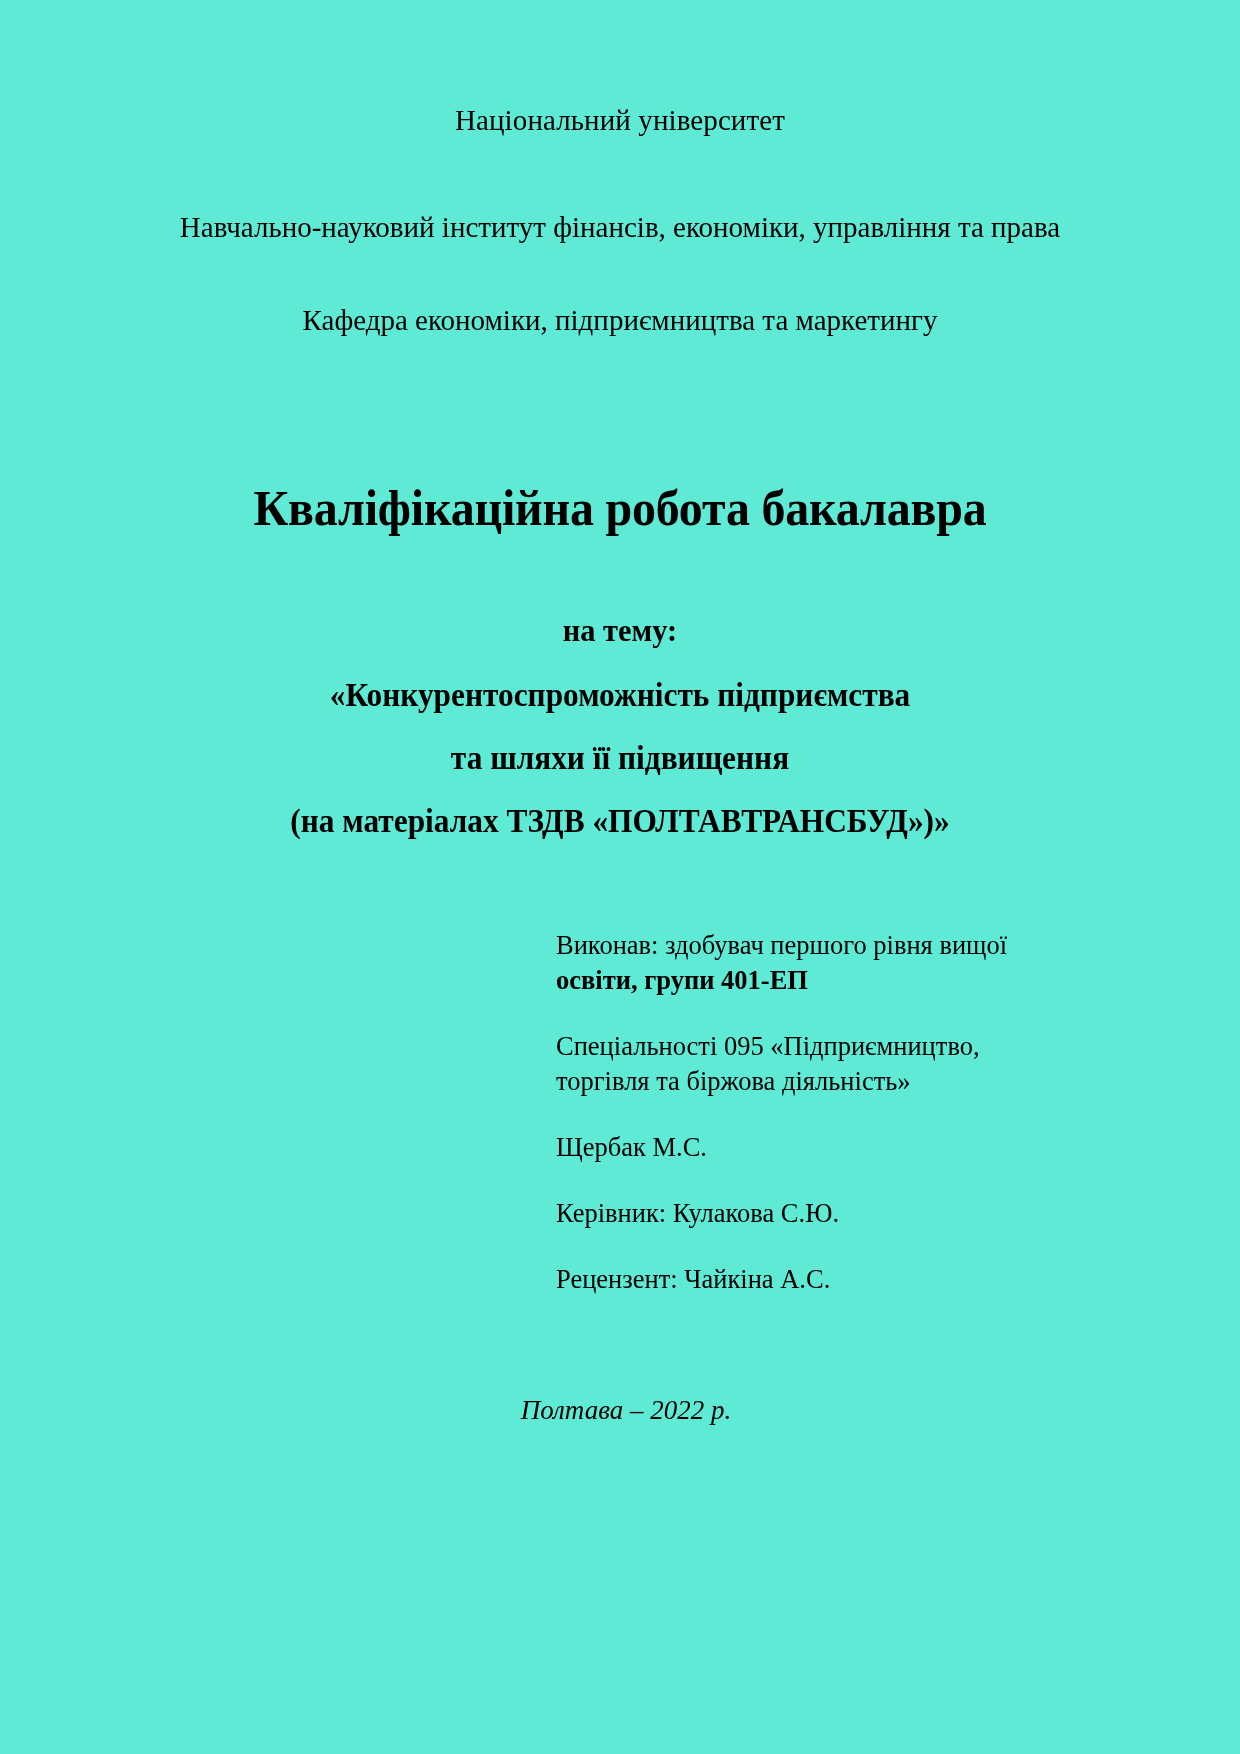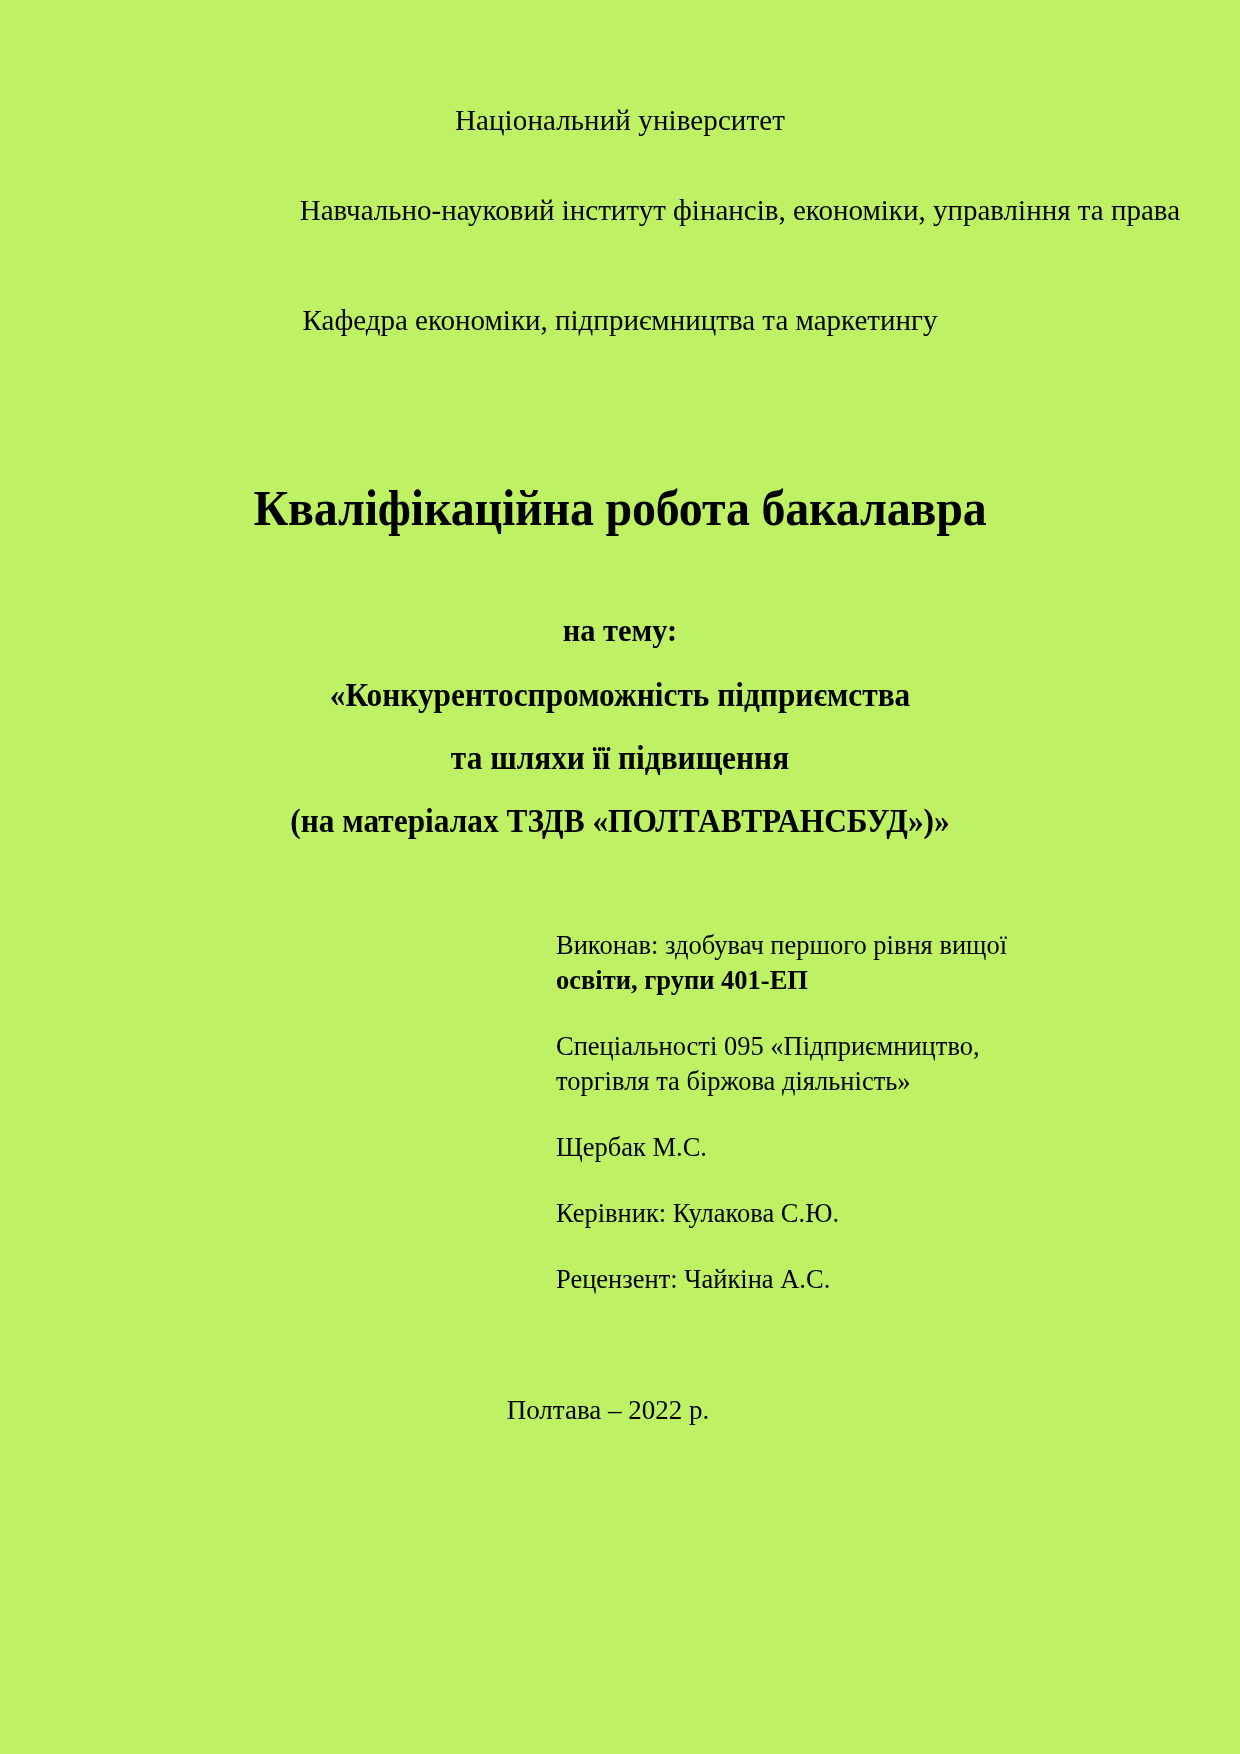--- a/index.html
+++ b/index.html
@@ -15,42 +15,42 @@
     font-family: "Liberation Serif", "DejaVu Serif", serif;
     color: #000000;
     overflow: hidden;
   }
 
   .page {
     position: absolute;
     inset: 0;
     width: 1240px;
     height: 1754px;
-    background: #bef264;
+    background: #5eead4;
   }
 
   
   .header {
     position: absolute;
     top: 100px;
     left: 120px;
     width: 1000px;
     text-align: center;
   }
   .univ-line {
     font-size: 29px;
     line-height: 41px;
     letter-spacing: .1px;
   }
   .institute {
     position: absolute;
-    top: 190px;
+    top: 207px;
     left: 60px;
     width: 1120px;
-    text-align: right;
+    text-align: center;
     font-size: 29px;
     line-height: 40px;
   }
   .department {
     position: absolute;
     top: 300px;
     left: 120px;
     width: 1000px;
     text-align: center;
     font-size: 29px;
@@ -111,25 +111,26 @@
   }
   .author-para {
     margin: 0 0 31px 0;
   }
   .author-para:last-child { margin-bottom: 4px; }
 
   
   .footer {
     position: absolute;
     top: 1392px;
-    left: 108px;
+    left: 126px;
     width: 1000px;
     text-align: center;
     font-size: 27px;
     line-height: 36px;
+    font-style: italic;
   }
 </style>
 </head>
 <body>
 
 <div class="page">
 
   <div class="header">
     <div class="univ-line">Національний університет</div>
   </div>

